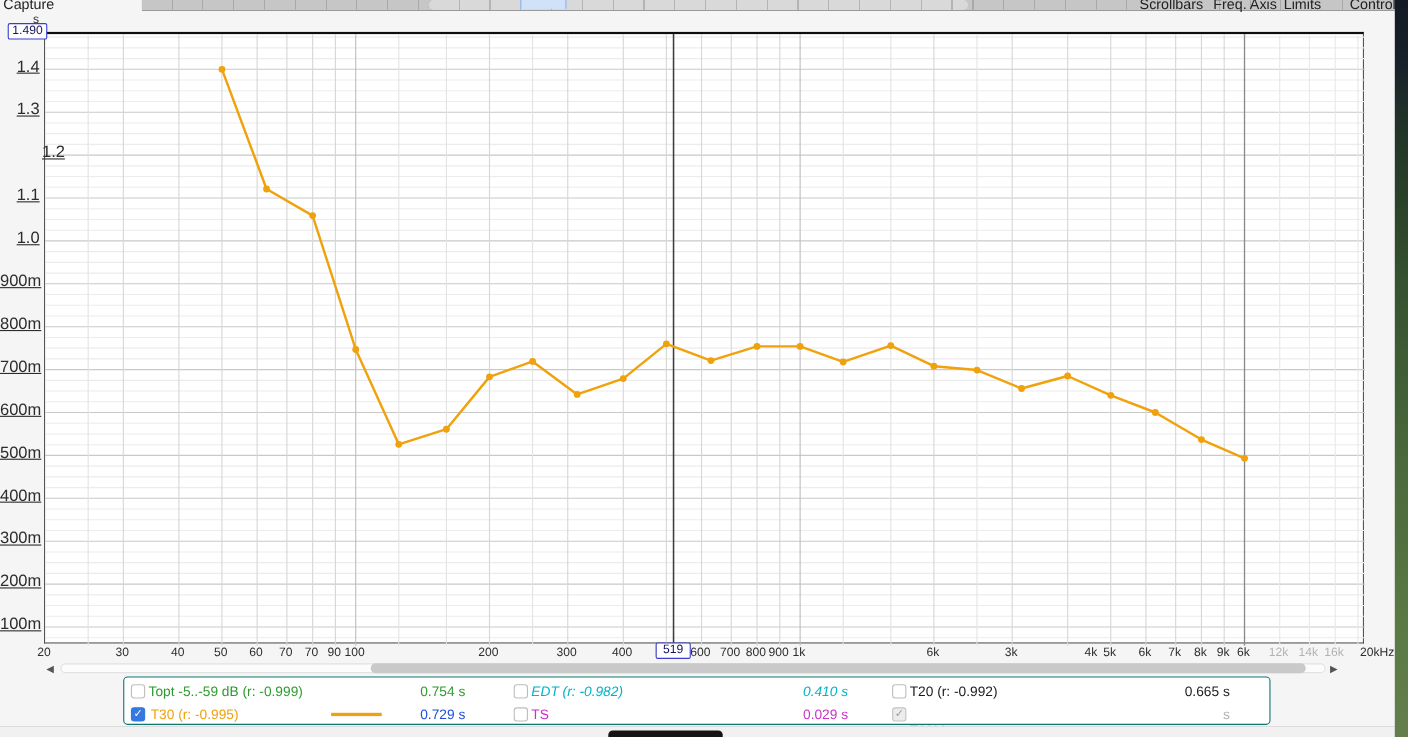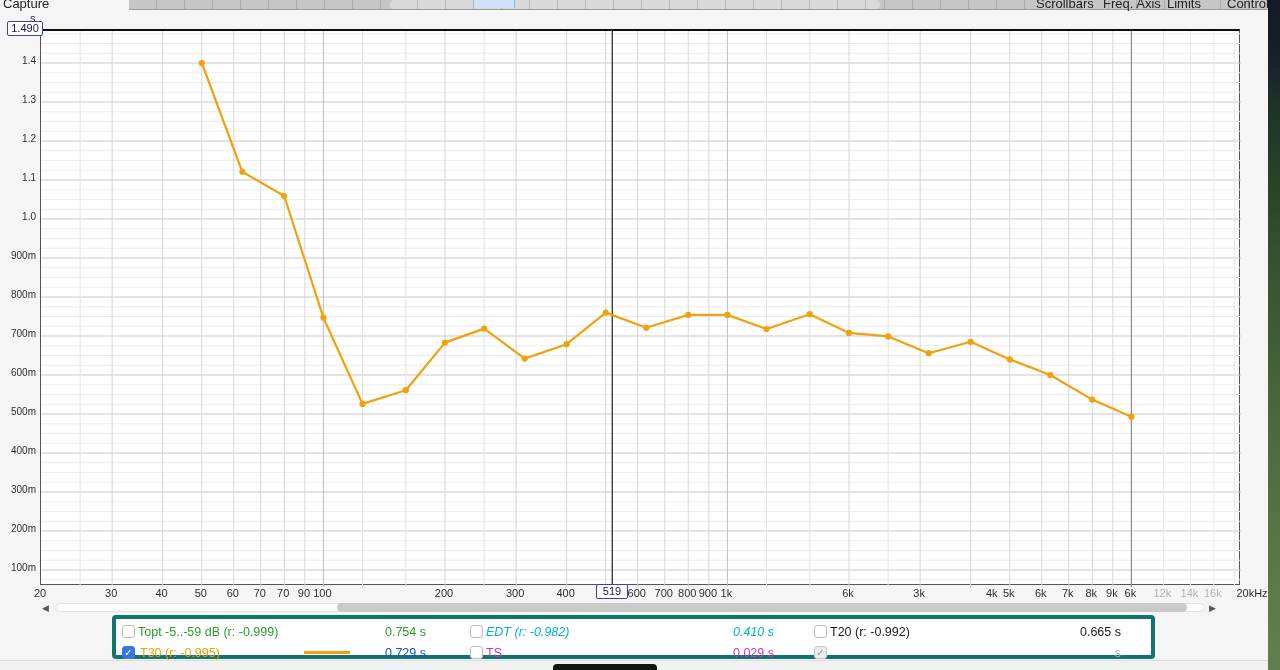--- a/index.html
+++ b/index.html
@@ -34,37 +34,37 @@
     box-sizing:border-box;
   }
   #plot svg{position:absolute;left:0;top:0;}
   
   .readout{
     position:absolute;background:#fff;border:1px solid #3b3bd0;border-radius:2px;
     font-size:11px;color:#14145a;text-align:center;line-height:13px;z-index:30;
   }
   #y-unit{position:absolute;left:30px;top:12px;font-size:11px;color:#333;}
   
-  .ytick{position:absolute;width:36px;text-align:right;font-size:10px;color:#2d2d2d;height:12px;line-height:12px;}
+  .ytick{position:absolute;width:36px;text-align:right;font-size:15px;color:#2d2d2d;height:12px;line-height:12px;text-decoration:underline;}
   .xtick{position:absolute;width:56px;text-align:center;font-size:11px;color:#2d2d2d;height:12px;line-height:12px;}
   .xtick.dim{color:#b3b3b3;text-align:center;}
   
   #hscroll-track{
     position:absolute;left:55px;top:603px;width:1150px;height:9px;
     background:#fcfcfc;border:1px solid #e2e2e2;border-radius:5px;box-sizing:border-box;
   }
   #hscroll-thumb{
     position:absolute;left:337px;top:603px;width:850px;height:9px;
     background:#c9c9c9;border-radius:5px;
   }
   .scroll-arrow{position:absolute;font-size:9px;color:#555;line-height:9px;}
   
   #legend-box{
     position:absolute;left:112px;top:615px;width:1043px;height:44px;
-    background:#fff;border:4px solid #0f766e;border-radius:4px;box-sizing:border-box;
+    background:#fff;border:1px solid #0f766e;border-radius:4px;box-sizing:border-box;
   }
   .leg-cb{
     position:absolute;width:13px;height:13px;box-sizing:border-box;
     border:1px solid #bdbdbd;border-radius:3px;background:#fff;
     font-size:10px;line-height:12px;text-align:center;color:#fff;
   }
   .leg-cb.checked{background:#3478e0;border-color:#3478e0;}
   .leg-cb.disabled{background:#ececec;border-color:#c4c4c4;color:#9a9a9a;}
   .leg-label{position:absolute;font-size:12.5px;white-space:nowrap;height:14px;line-height:14px;}
   .leg-value{position:absolute;font-size:12.5px;text-align:right;width:90px;height:14px;line-height:14px;white-space:nowrap;}
@@ -220,21 +220,21 @@
         <circle cx="929.6" cy="310.8" r="3.1" fill="#f0a10c"></circle>
         <circle cx="968.8" cy="328.4" r="3.1" fill="#f0a10c"></circle>
         <circle cx="1009.3" cy="344.0" r="3.1" fill="#f0a10c"></circle>
         <circle cx="1051.2" cy="368.6" r="3.1" fill="#f0a10c"></circle>
         <circle cx="1090.4" cy="385.7" r="3.1" fill="#f0a10c"></circle>
       </svg>
     </div>
   <div id="y-axis-labels">
       <div class="ytick" style="left: 0px; top: 55px;">1.4</div>
       <div class="ytick" style="left: 0px; top: 94px;">1.3</div>
-      <div class="ytick" style="left: 0px; top: 133px;">1.2</div>
+      <div class="ytick" style="left: 0px; top: 133px; padding-left: 23px;">1.2</div>
       <div class="ytick" style="left: 0px; top: 172px;">1.1</div>
       <div class="ytick" style="left: 0px; top: 211px;">1.0</div>
       <div class="ytick" style="left: 0px; top: 250px;">900m</div>
       <div class="ytick" style="left: 0px; top: 289px;">800m</div>
       <div class="ytick" style="left: 0px; top: 328px;">700m</div>
       <div class="ytick" style="left: 0px; top: 367px;">600m</div>
       <div class="ytick" style="left: 0px; top: 406px;">500m</div>
       <div class="ytick" style="left: 0px; top: 445px;">400m</div>
       <div class="ytick" style="left: 0px; top: 484px;">300m</div>
       <div class="ytick" style="left: 0px; top: 523px;">200m</div>

